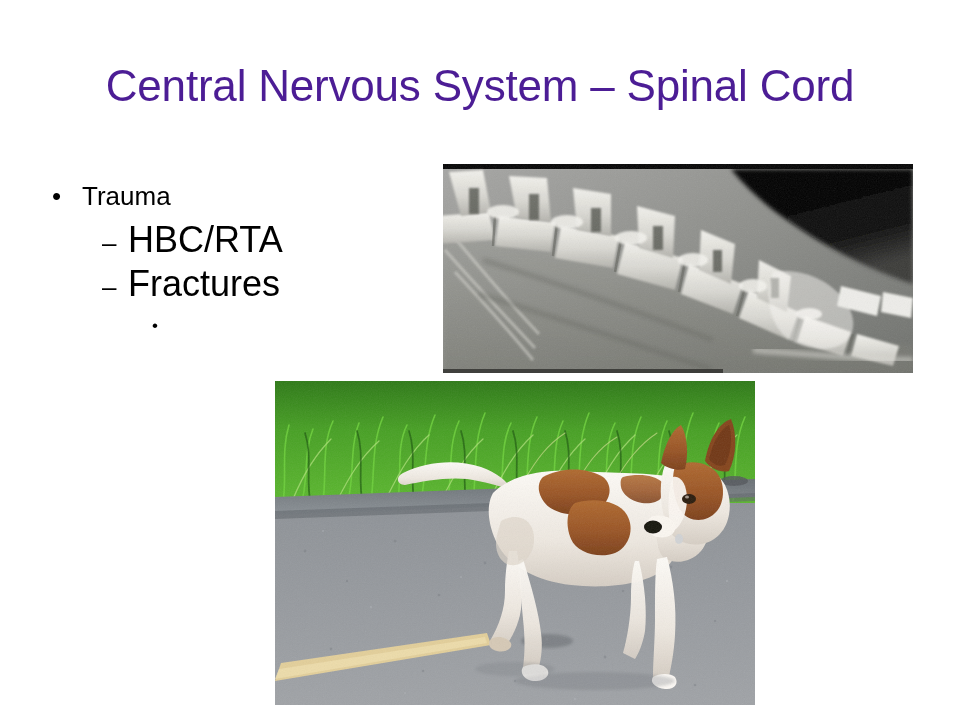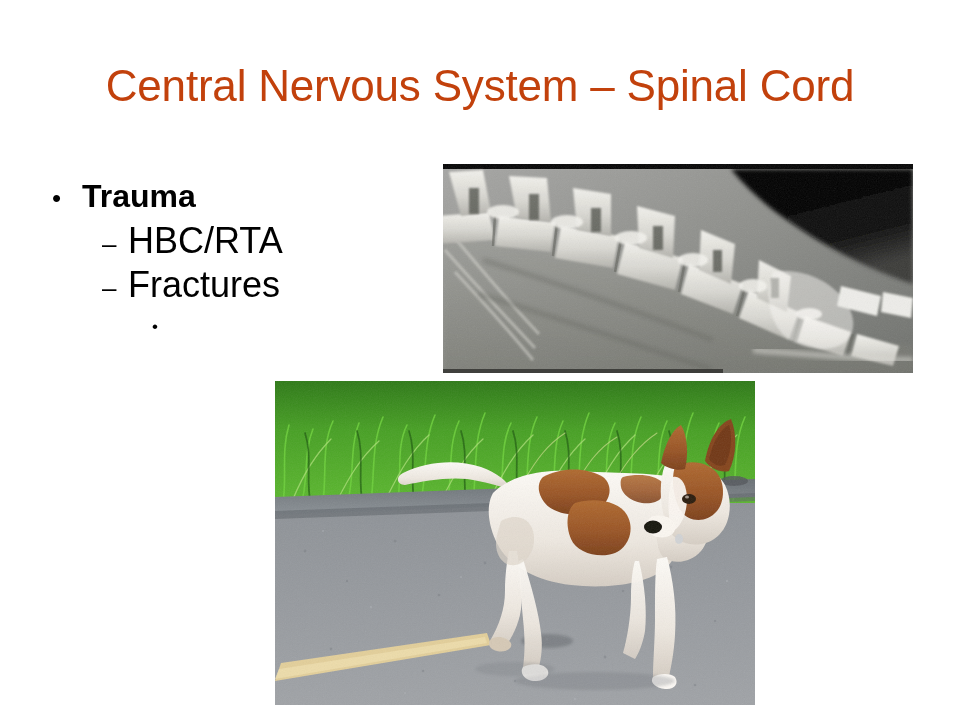--- a/index.html
+++ b/index.html
@@ -22,21 +22,21 @@
   #slide-title {
     position: absolute;
     left: 0px;
     top: 60px;
     width: 960px;
     text-align: center;
     font-size: 44px;
     font-weight: 400;
     line-height: 52px;
     letter-spacing: -0.2px;
-    color: #c2410c;
+    color: #4c1d95;
     white-space: nowrap;
   }
 
   
   #body-list {
     position: absolute;
     left: 52px;
     top: 176px;
     width: 400px;
   }
@@ -56,23 +56,22 @@
   }
 
   
   .lvl1 { margin-bottom: 6px; }
   .lvl1 .bullet-marker {
     width: 30px;
     font-size: 26px;
     line-height: 38px;
   }
   .lvl1 .bullet-text {
-    font-size: 32px;
+    font-size: 26px;
     line-height: 40px;
-    font-weight: bold;
   }
 
   
   .lvl2 {
     margin-left: 50px;
     margin-bottom: 6px;
   }
   .lvl2 .bullet-marker {
     width: 26px;
     font-size: 26px;

